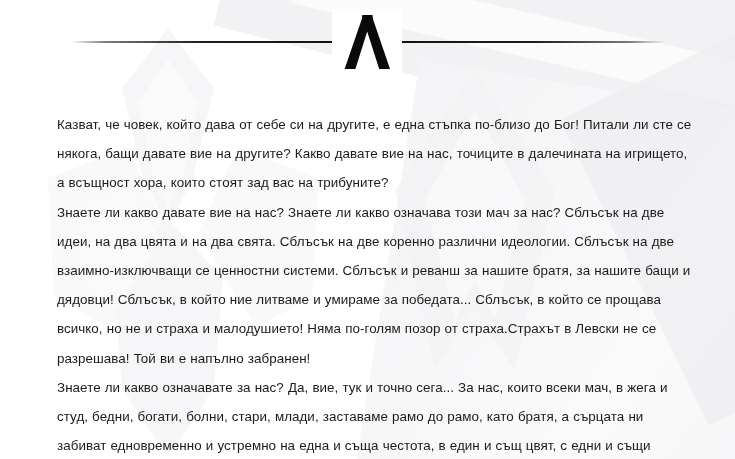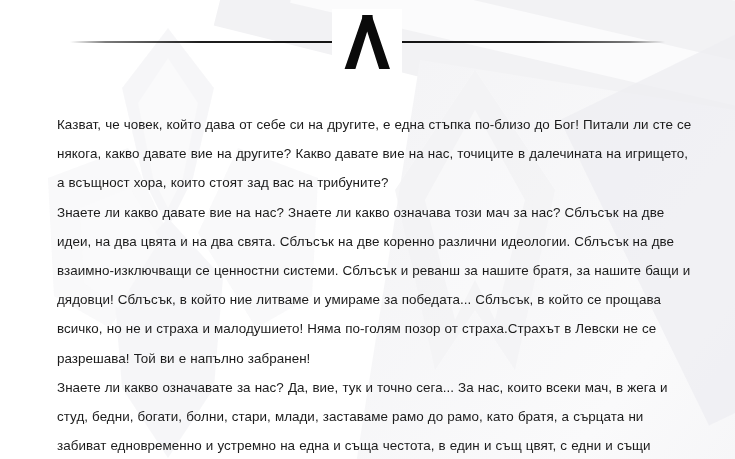--- a/index.html
+++ b/index.html
@@ -206,18 +206,18 @@
     <div class="rule"></div>
     <div class="lambda-mark">
       <svg width="58" height="58" viewBox="0 0 58 58" xmlns="http://www.w3.org/2000/svg" aria-hidden="true">
         <path d="M25.2 2 H33.6 L52 56 H41.2 L29.2 18.5 L17.4 56 H6.6 Z" fill="#0a0a0a"></path>
         <path d="M24.2 2 H34.6 V6.4 H24.2 Z" fill="#0a0a0a"></path>
       </svg>
     </div>
   </div>
 
   <div class="body-copy">
-    <p>Казват, че човек, който дава от себе си на другите, е една стъпка по-близо до Бог! Питали ли сте се някога, какво давате вие на другите? Какво давате вие на нас, точиците в далечината на игрището, а всъщност хора, които стоят зад вас на трибуните?</p>
+    <p>Казват, че човек, който дава от себе си на другите, е една стъпка по-близо до Бог! Питали ли сте се някога, бащи давате вие на другите? Какво давате вие на нас, точиците в далечината на игрището, а всъщност хора, които стоят зад вас на трибуните?</p>
     <p>Знаете ли какво давате вие на нас? Знаете ли какво означава този мач за нас? Сблъсък на две идеи, на два цвята и на два свята. Сблъсък на две коренно различни идеологии. Сблъсък на две взаимно-изключващи се ценностни системи. Сблъсък и реванш за нашите братя, за нашите бащи и дядовци! Сблъсък, в който ние литваме и умираме за победата... Сблъсък, в който се прощава всичко, но не и страха и малодушието! Няма по-голям позор от страха.Страхът в Левски не се разрешава! Той ви е напълно забранен!</p>
     <p>Знаете ли какво означавате за нас? Да, вие, тук и точно сега... За нас, които всеки мач, в жега и студ, бедни, богати, болни, стари, млади, заставаме рамо до рамо, като братя, а сърцата ни забиват едновременно и устремно на една и съща честота, в един и същ цвят, с едни и същи чувства, с едни и същи мечти...</p>
   </div>
 
 </div>
 
 </body></html>

